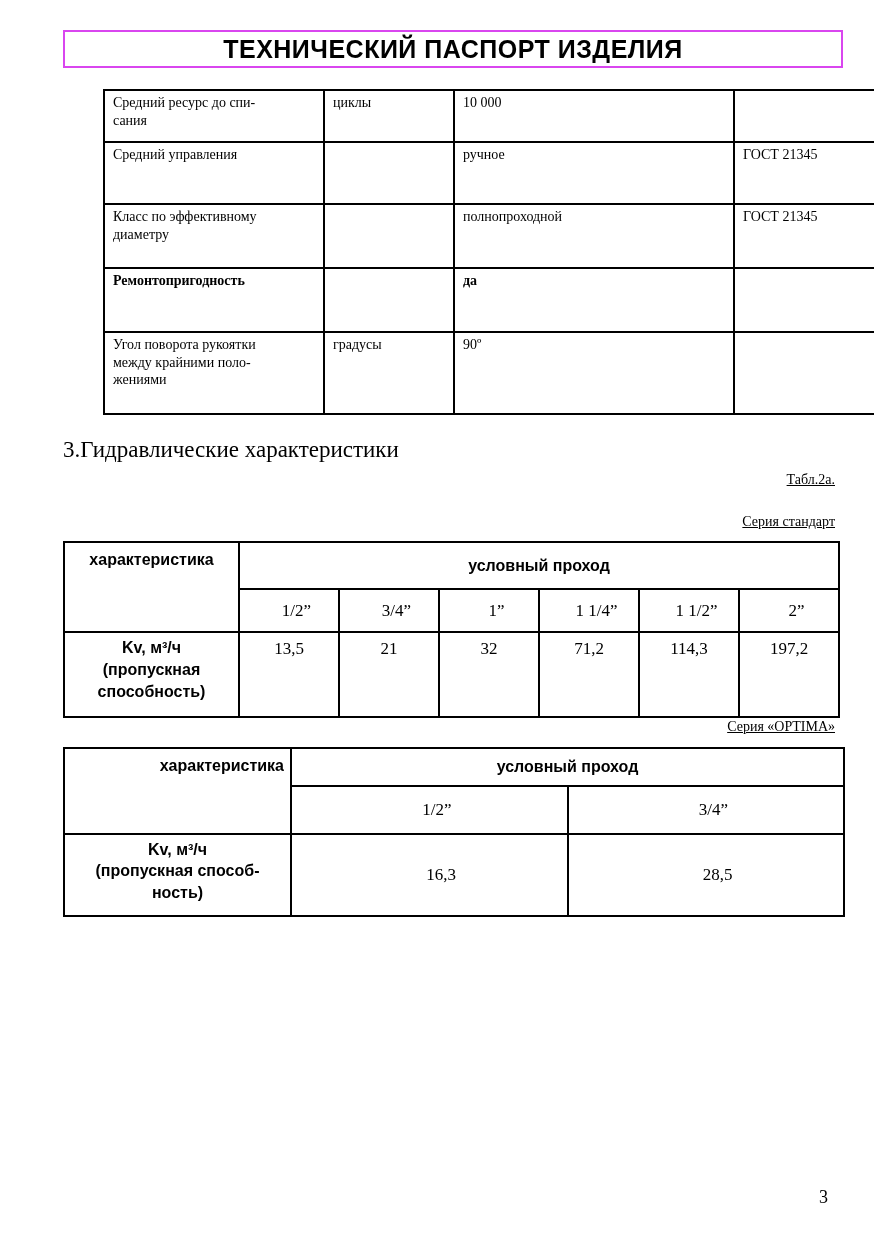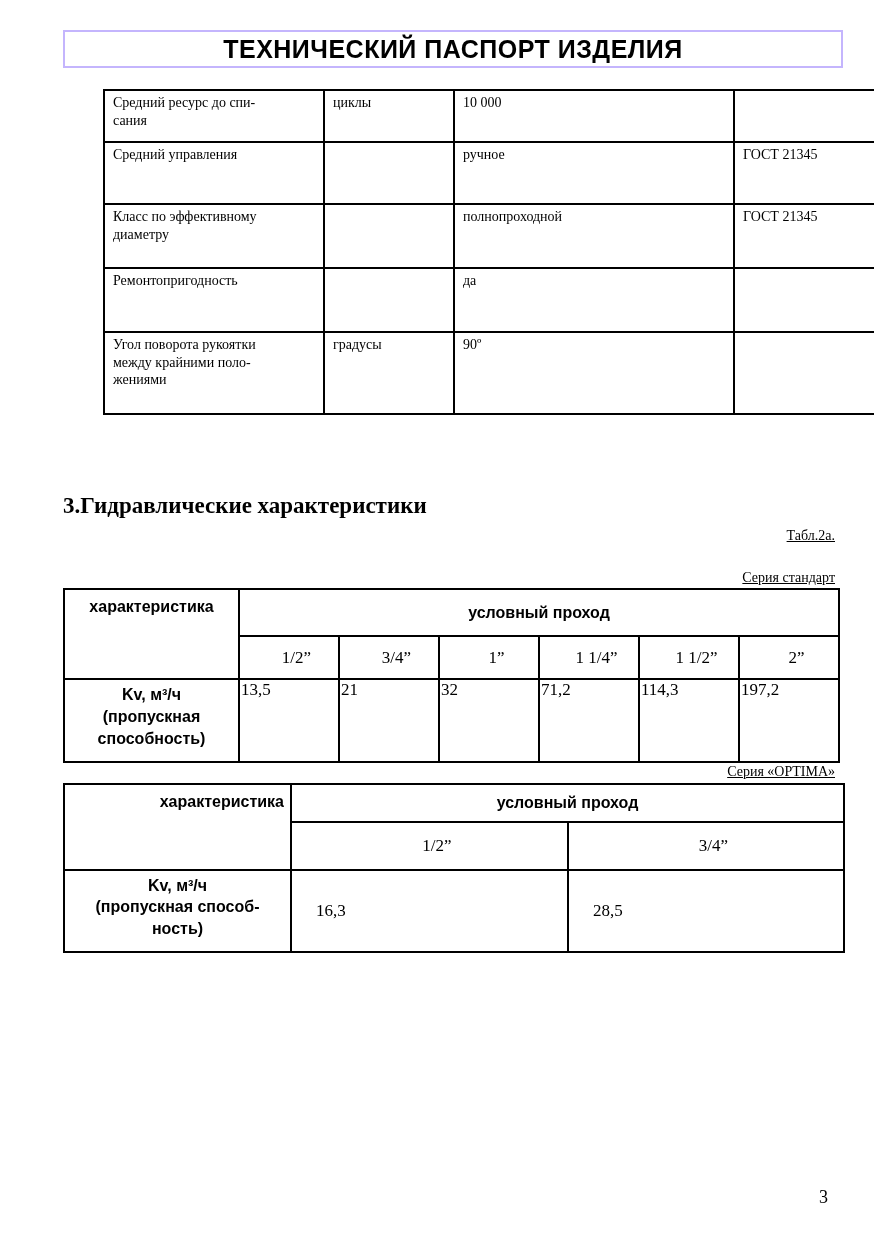--- a/index.html
+++ b/index.html
@@ -1,59 +1,59 @@
 <!DOCTYPE html>
 <html><head>
 <meta charset="utf-8">
 <style>
   html,body{margin:0;padding:0;background:#ffffff;}
   .page{position:relative;width:874px;height:1240px;background:#fff;color:#000;
         font-family:"Liberation Serif",serif;overflow:hidden;}
   .content{margin-left:63px;width:780px;}
 
-  .title-box{margin-top:30px;border:2px solid #c4b5fd;height:34px;display:flex;
+  .title-box{margin-top:30px;border:2px solid #d946ef;height:34px;display:flex;
              align-items:center;justify-content:center;}
   .title-text{font-family:"Liberation Sans",sans-serif;font-weight:bold;
               font-size:25px;letter-spacing:.5px;}
 
   table{border-collapse:collapse;table-layout:fixed;}
   td{border:2px solid #000;}
 
   .spec-table{margin-top:21px;width:780px;font-size:14px;margin-left:40px;}
   .spec-table td{vertical-align:top;padding:3px 8px;line-height:1.25;}
   .spec-table tr:nth-child(1) td{height:44px;}
   .spec-table tr:nth-child(2) td{height:54px;}
   .spec-table tr:nth-child(3) td{height:56px;}
-  .spec-table tr:nth-child(4) td{height:56px;}
+  .spec-table tr:nth-child(4) td{height:56px;font-weight:bold;}
   .spec-table tr:nth-child(5) td{height:74px;}
   .tc{}
   .ml{white-space:pre-line;}
 
-  .section-heading{margin-top:78px;font-size:23px;font-weight:bold;}
+  .section-heading{margin-top:22px;font-size:23px;font-weight:normal;}
 
   .caption{font-size:14px;text-align:right;padding-right:8px;line-height:1.3;text-decoration:underline;}
   .cap-2a{margin-top:8px;}
   .series-2a{margin-top:24px;text-align:right;}
   .cap-2b{margin-top:54px;}
 
-  .hydro{margin-top:1px;font-size:17px;}
+  .hydro{margin-top:10px;font-size:17px;}
   .t2a{width:775px;}
   .t2b{width:780px;}
   .hd{font-family:"Liberation Sans",sans-serif;font-weight:bold;font-size:16px;
       text-align:center;vertical-align:middle;}
   .hd-top{vertical-align:top;padding-top:8px;}
   .t2a tr:nth-child(1) td{height:43px;}
   .t2a tr:nth-child(2) td{height:39px;}
   .t2a tr:nth-child(3) td{height:76px;}
   .t2b tr:nth-child(1) td{height:34px;}
   .t2b tr:nth-child(2) td{height:44px;}
   .t2b tr:nth-child(3) td{height:75px;}
   .size-cell{text-align:center;vertical-align:middle;padding-left:16px;}
-  .val{vertical-align:top;padding-top:0;}
-  .val-mid{text-align:left;vertical-align:middle;padding-left:24px;}
+  .val{text-align:center;vertical-align:top;padding-top:6px;}
+  .val-mid{text-align:center;vertical-align:middle;padding-left:24px;}
   .row-label{font-family:"Liberation Sans",sans-serif;font-weight:bold;font-size:16px;
              text-align:center;vertical-align:top;padding-top:4px;line-height:1.35;}
   .char-right{text-align:right;padding-right:6px;}
 
   .page-number{position:absolute;right:46px;bottom:32px;font-size:18px;}
 </style>
 </head>
 <body>
 
 <div class="page">

